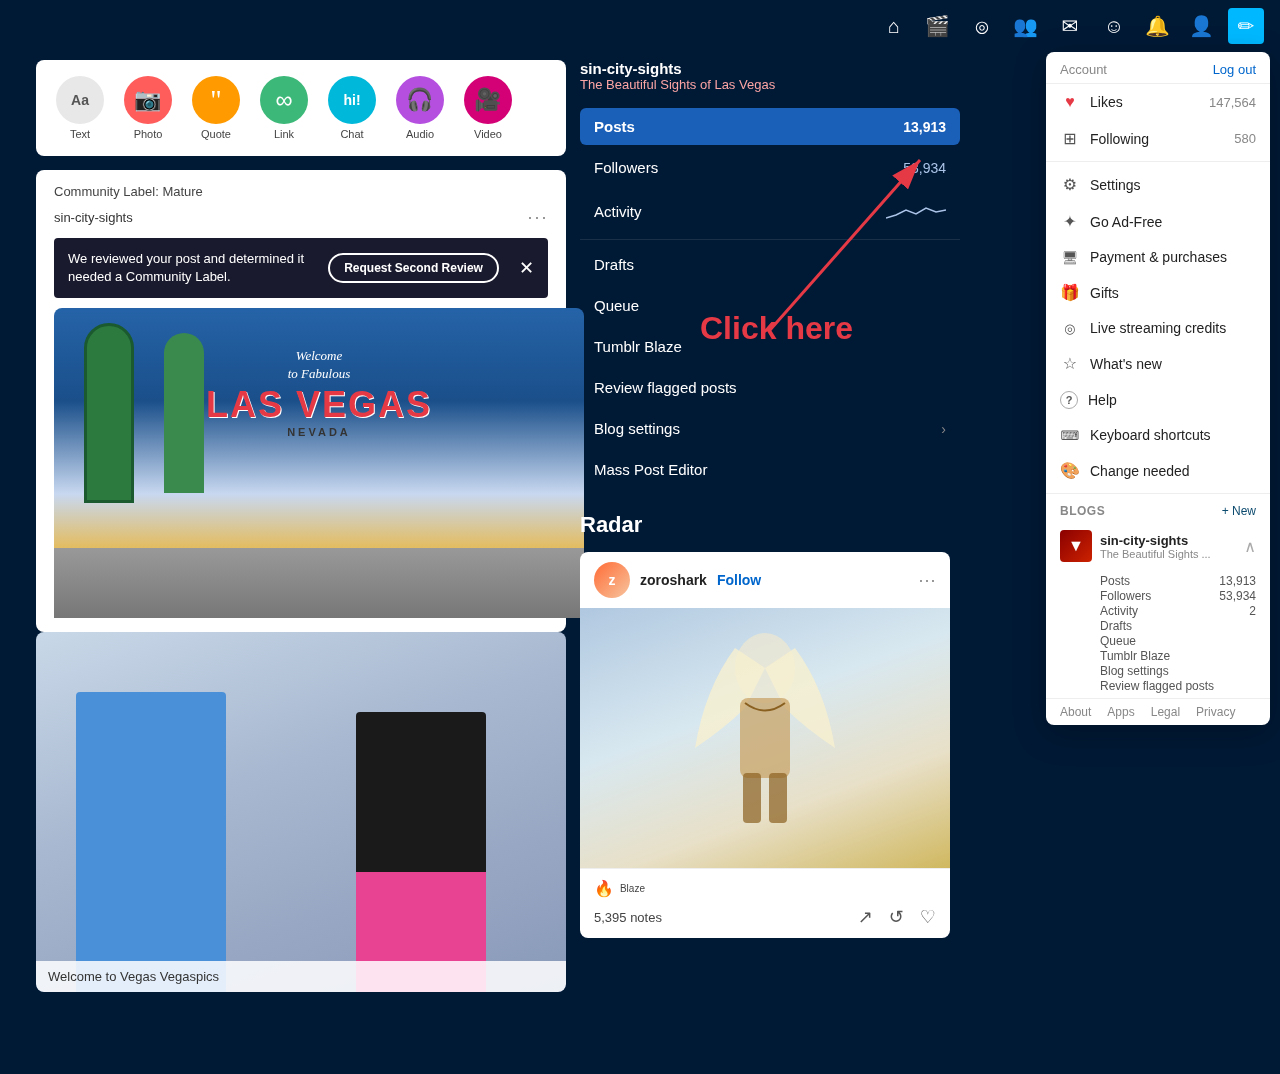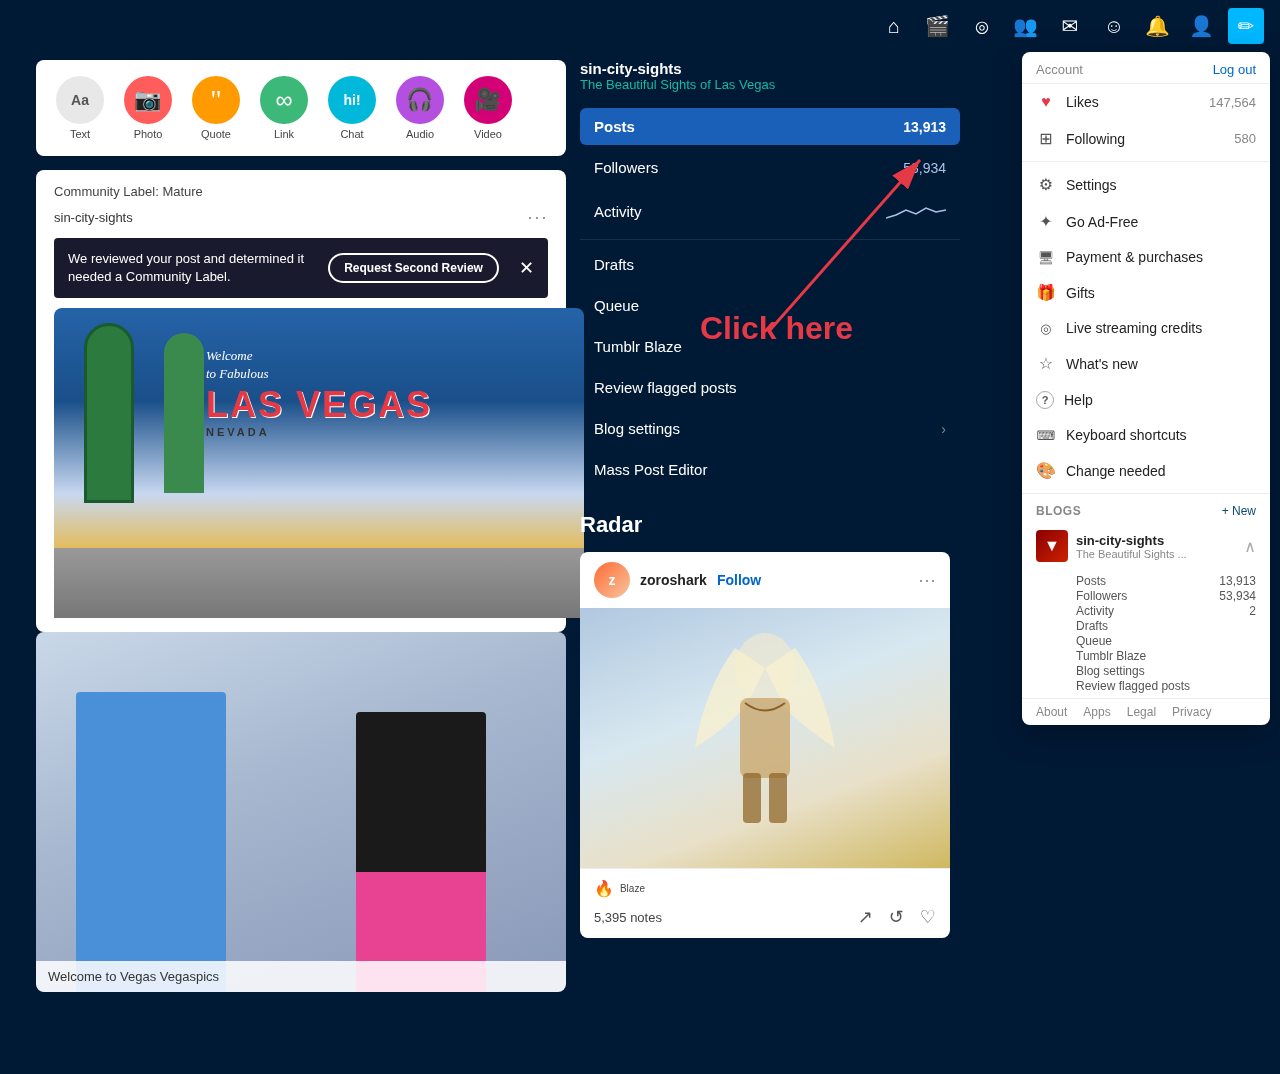--- a/index.html
+++ b/index.html
@@ -157,20 +157,21 @@
       height: 310px;
       border-radius: 8px 8px 0 0;
       background: linear-gradient(180deg, #2563a8 0%, #1a4f8a 30%, #c8d8f0 60%, #e8b84a 80%, #f0c860 100%);
       position: relative;
       overflow: hidden;
       margin-top: 0;
     }
     .las-vegas-sign {
       position: absolute;
       top: 40px; left: 50%; transform: translateX(-50%);
+      text-align: center;
     }
 
     
     .people-img {
       width: 530px;
       height: 360px;
       background: linear-gradient(160deg, #c9d8e8 0%, #a8b8d0 40%, #8898b8 100%);
       position: relative;
       overflow: hidden;
     }
@@ -191,21 +192,21 @@
     .blog-header {
       margin-bottom: 16px;
     }
     .blog-handle {
       font-size: 15px;
       font-weight: bold;
       color: #fff;
     }
     .blog-subtitle {
       font-size: 13px;
-      color: #14b8a6;
+      color: #fca5a5;
     }
     .blog-stats {
       background: transparent;
     }
     .stat-row {
       display: flex;
       align-items: center;
       justify-content: space-between;
       padding: 10px 14px;
       border-radius: 6px;
@@ -329,21 +330,21 @@
     .action-icon {
       font-size: 18px;
       color: #555;
       cursor: pointer;
     }
 
     
     .dropdown-menu {
       position: absolute;
       top: 52px; right: 10px;
-      width: 248px;
+      width: 224px;
       background: #fff;
       border-radius: 8px;
       box-shadow: 0 8px 32px rgba(0,0,0,0.25);
       z-index: 100;
       overflow: hidden;
     }
     .menu-header {
       display: flex;
       align-items: center;
       justify-content: space-between;

